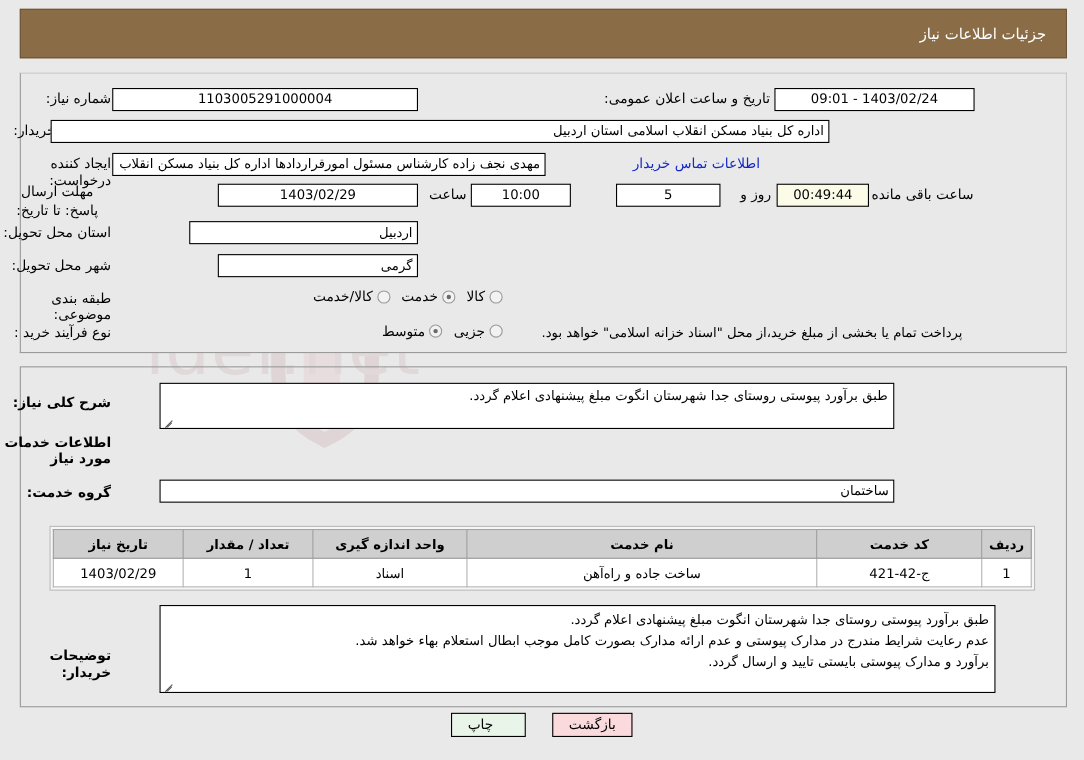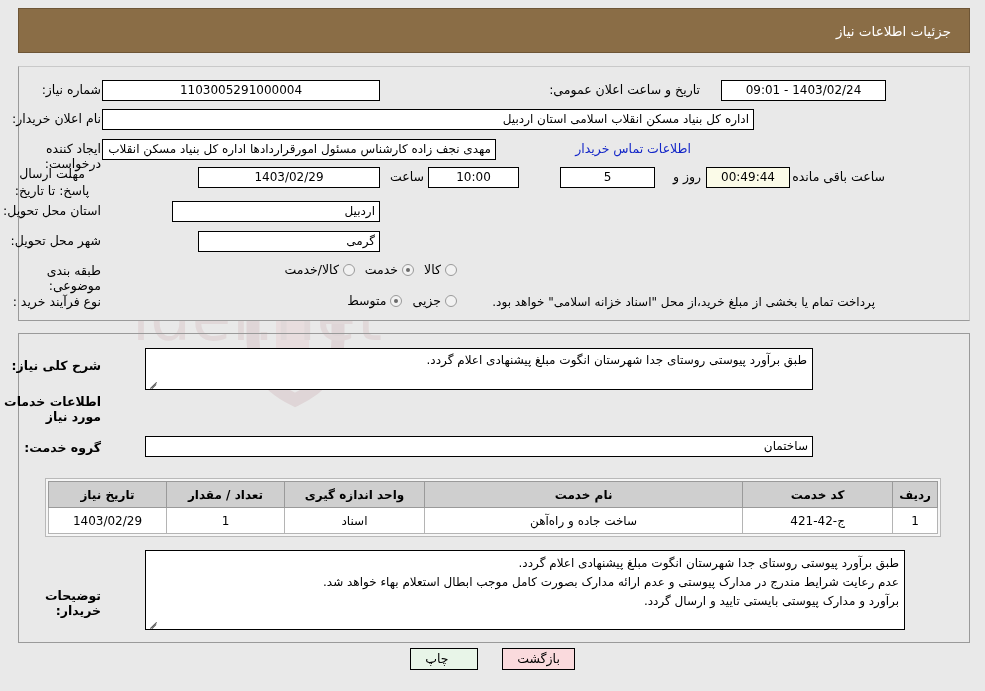--- a/index.html
+++ b/index.html
@@ -87,24 +87,24 @@
     display: block;
   }
   .box.center { text-align: center; }
   .box.cream { background: #fbfbe8; }
 
   
   #f-need-label   { right: 884px; top: 82px; }
   #f-need-box     { position:absolute; right: 605px; top: 80px; width: 278px; z-index:4; }
 
   #f-ann-label    { position:absolute; right: 285px; top: 82px; z-index:4; }
-  #f-ann-box      { position:absolute; right: 99px;  top: 80px; width: 165px; z-index:4; }
+  #f-ann-box      { position:absolute; right: 99px;  top: 80px; width: 182px; z-index:4; }
 
   #f-buyer-label  { position:absolute; right: 884px; top: 111px; z-index:4; }
-  #f-buyer-box    { position:absolute; right: 231px; top: 109px; width: 652px; z-index:4; }
+  #f-buyer-box    { position:absolute; right: 231px; top: 109px; width: 708px; z-index:4; }
 
   #f-creator-label{ position:absolute; right: 884px; top: 141px; z-index:4; }
   #f-creator-box  { position:absolute; right: 489px; top: 139px; width: 394px; z-index:4; }
   #f-contact-link {
     position:absolute; right: 294px; top: 141px; z-index:4;
     color: #1427c8; font-size: 12.5px; cursor: pointer; text-decoration: none;
   }
 
   #f-deadline-label { position:absolute; right: 884px; top: 165px; z-index:4; width: 98px; text-align:center; line-height:17px;}
   #f-deadline-date  { position:absolute; right: 605px; top: 167px; width: 182px; z-index:4; }

